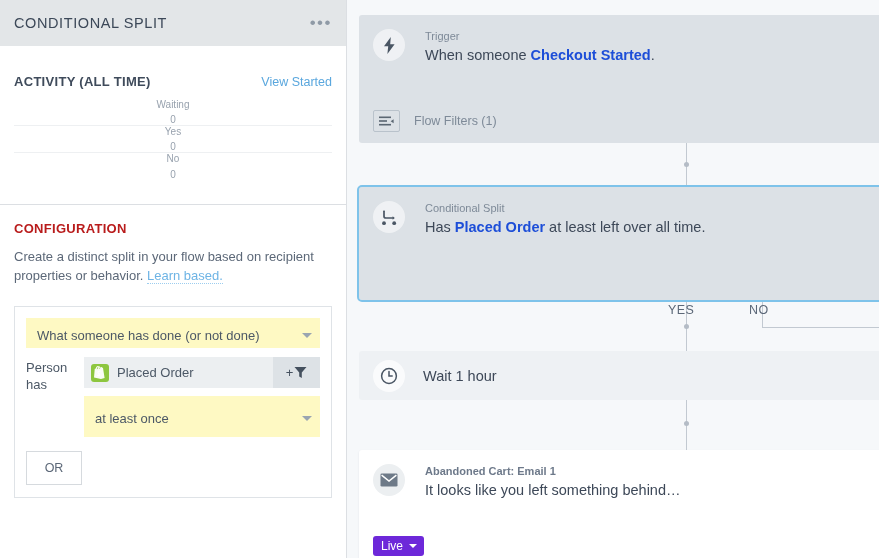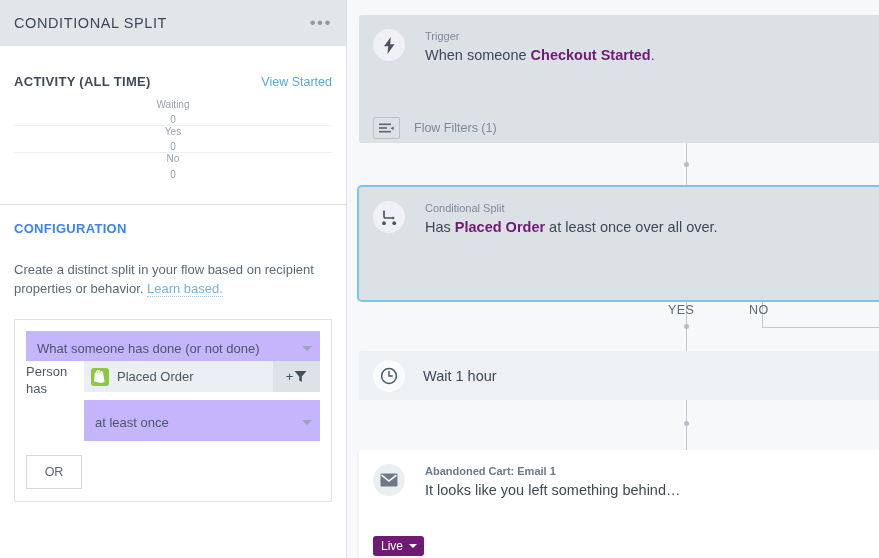--- a/index.html
+++ b/index.html
@@ -49,52 +49,52 @@
     border-bottom: 1px solid #eef0f2;
     flex-direction: column;
   }
   .act-row:last-child { border-bottom: none; }
   .act-row .val { color: #98a2ae; }
 
   .divider { height: 1px; background: #dcdfe3; margin-top: 12px; }
 
   .config-block { padding: 16px 14px 0 14px; }
   .config-block h2 {
-    font-size: 13px; font-weight: bold; color: #3b82f6; letter-spacing: .3px;
-    margin-bottom: 24px;
+    font-size: 13px; font-weight: bold; color: #b91c1c; letter-spacing: .3px;
+    margin-bottom: 11px;
   }
   .config-p {
     font-size: 13px; color: #5c6878; line-height: 19px; margin-bottom: 14px;
   }
   .learn-more {
     color: #6eb4e5; border-bottom: 1px dotted #9ccdef; cursor: pointer;
   }
 
   .cond-box {
     margin: 7px 14px 0 14px;
     border: 1px solid #dfe3e7;
     background: #fff;
     padding: 11px 11px 12px 11px;
   }
   .select {
-    background: #c4b5fd;
+    background: #fef9c3;
     height: 30px;
     display: flex; align-items: center;
     padding: 4px 8px 0 11px;
     font-size: 13px; color: #4c5866;
     position: relative; cursor: pointer;
   }
   .select .caret {
     margin-left: auto;
     width: 0; height: 0;
     border-left: 5px solid transparent; border-right: 5px solid transparent;
     border-top: 5px solid #9aa5b1;
   }
   .select-wide { width: 100%; }
-  .person-row { display: flex; }
+  .person-row { display: flex; margin-top: 9px; }
   .person-label {
     font-size: 13px; color: #4c5866; line-height: 17px;
     width: 58px; flex: 0 0 58px; padding-top: 2px;
   }
   .metric-col { flex: 1; }
   .metric-row { display: flex; }
   .metric-select {
     flex: 1; background: #eceff1; height: 31px;
     display: flex; align-items: center; padding: 0 8px 0 7px;
     font-size: 13px; color: #4c5866; cursor: pointer;
@@ -141,24 +141,24 @@
     background: rgba(255,255,255,.55);
     display: flex; align-items: center; justify-content: center;
   }
   .node-body { margin-left: 50px; }
   .node-kicker {
     font-size: 11px; color: #7e8a98; line-height: 15px; margin-bottom: 1px;
   }
   .node-headline {
     font-size: 14.5px; color: #3d4858; line-height: 21px; font-weight: 400;
   }
-  .node-headline b { font-weight: bold; color: #701a75; }
+  .node-headline b { font-weight: bold; color: #1d4ed8; }
 
   .flow-filters {
-    position: absolute; left: 14px; bottom: 4px;
+    position: absolute; left: 14px; bottom: 11px;
     display: flex; align-items: center; cursor: pointer;
   }
   .ff-btn {
     width: 27px; height: 22px; border: 1px solid #b9c2cb; border-radius: 2px;
     display: flex; align-items: center; justify-content: center;
     background: transparent;
   }
   .ff-label { font-size: 12.5px; color: #7e8a98; margin-left: 14px; }
 
   .wait-inner { display: flex; align-items: center; height: 100%; padding: 0 14px; position: relative; }
@@ -172,21 +172,21 @@
   .conn-dot {
     position: absolute; width: 5px; height: 5px; border-radius: 50%;
     background: #b4bcc6;
   }
   .branch-label {
     position: absolute; font-size: 12.5px; color: #5c6878; letter-spacing: .4px;
   }
 
   .badge-live {
     position: absolute; left: 14px; bottom: 10px;
-    background: #701a75; color: #fff; font-size: 12px;
+    background: #6d28d9; color: #fff; font-size: 12px;
     border-radius: 3px; padding: 3px 7px 3px 8px;
     display: flex; align-items: center; cursor: pointer;
   }
   .badge-live .bcaret {
     margin-left: 6px;
     width: 0; height: 0;
     border-left: 4px solid transparent; border-right: 4px solid transparent;
     border-top: 4px solid #ffffff;
   }
 </style>
@@ -319,21 +319,21 @@
             <path d="M3 2 L3 7.5 Q3 9 5 9 L12.5 9" stroke="#4a5664" stroke-width="1.7" fill="none"></path>
             <path d="M2 2.6 L3 1 L4 2.6 Z" fill="#4a5664"></path>
             <path d="M11.6 7.2 L13.8 9 L11.6 10.8 Z" fill="#4a5664"></path>
             <path d="M13.5 9 L13.5 14 Q13.5 15.4 11.8 15.4 L5 15.4" stroke="#4a5664" stroke-width="1.7" fill="none" opacity="0"></path>
             <circle cx="3" cy="14.2" r="1.9" fill="#4a5664"></circle>
             <circle cx="13.2" cy="14.2" r="1.9" fill="#4a5664"></circle>
           </svg>
         </div>
         <div class="node-body">
           <div class="node-kicker">Conditional Split</div>
-          <div class="node-headline"><span>Has </span><b>Placed Order</b><span> at least once over all over.</span></div>
+          <div class="node-headline"><span>Has </span><b>Placed Order</b><span> at least left over all time.</span></div>
         </div>
 
       </div>
     </div>
 
     <div class="branch-label" style="left:321px; top:303px;">YES</div>
     <div class="branch-label" style="left:402px; top:303px;">NO</div>
 
     <div class="node node-wait" style="left:12px; top:351px; width:655px; height:49px;">
       <div class="wait-inner">

